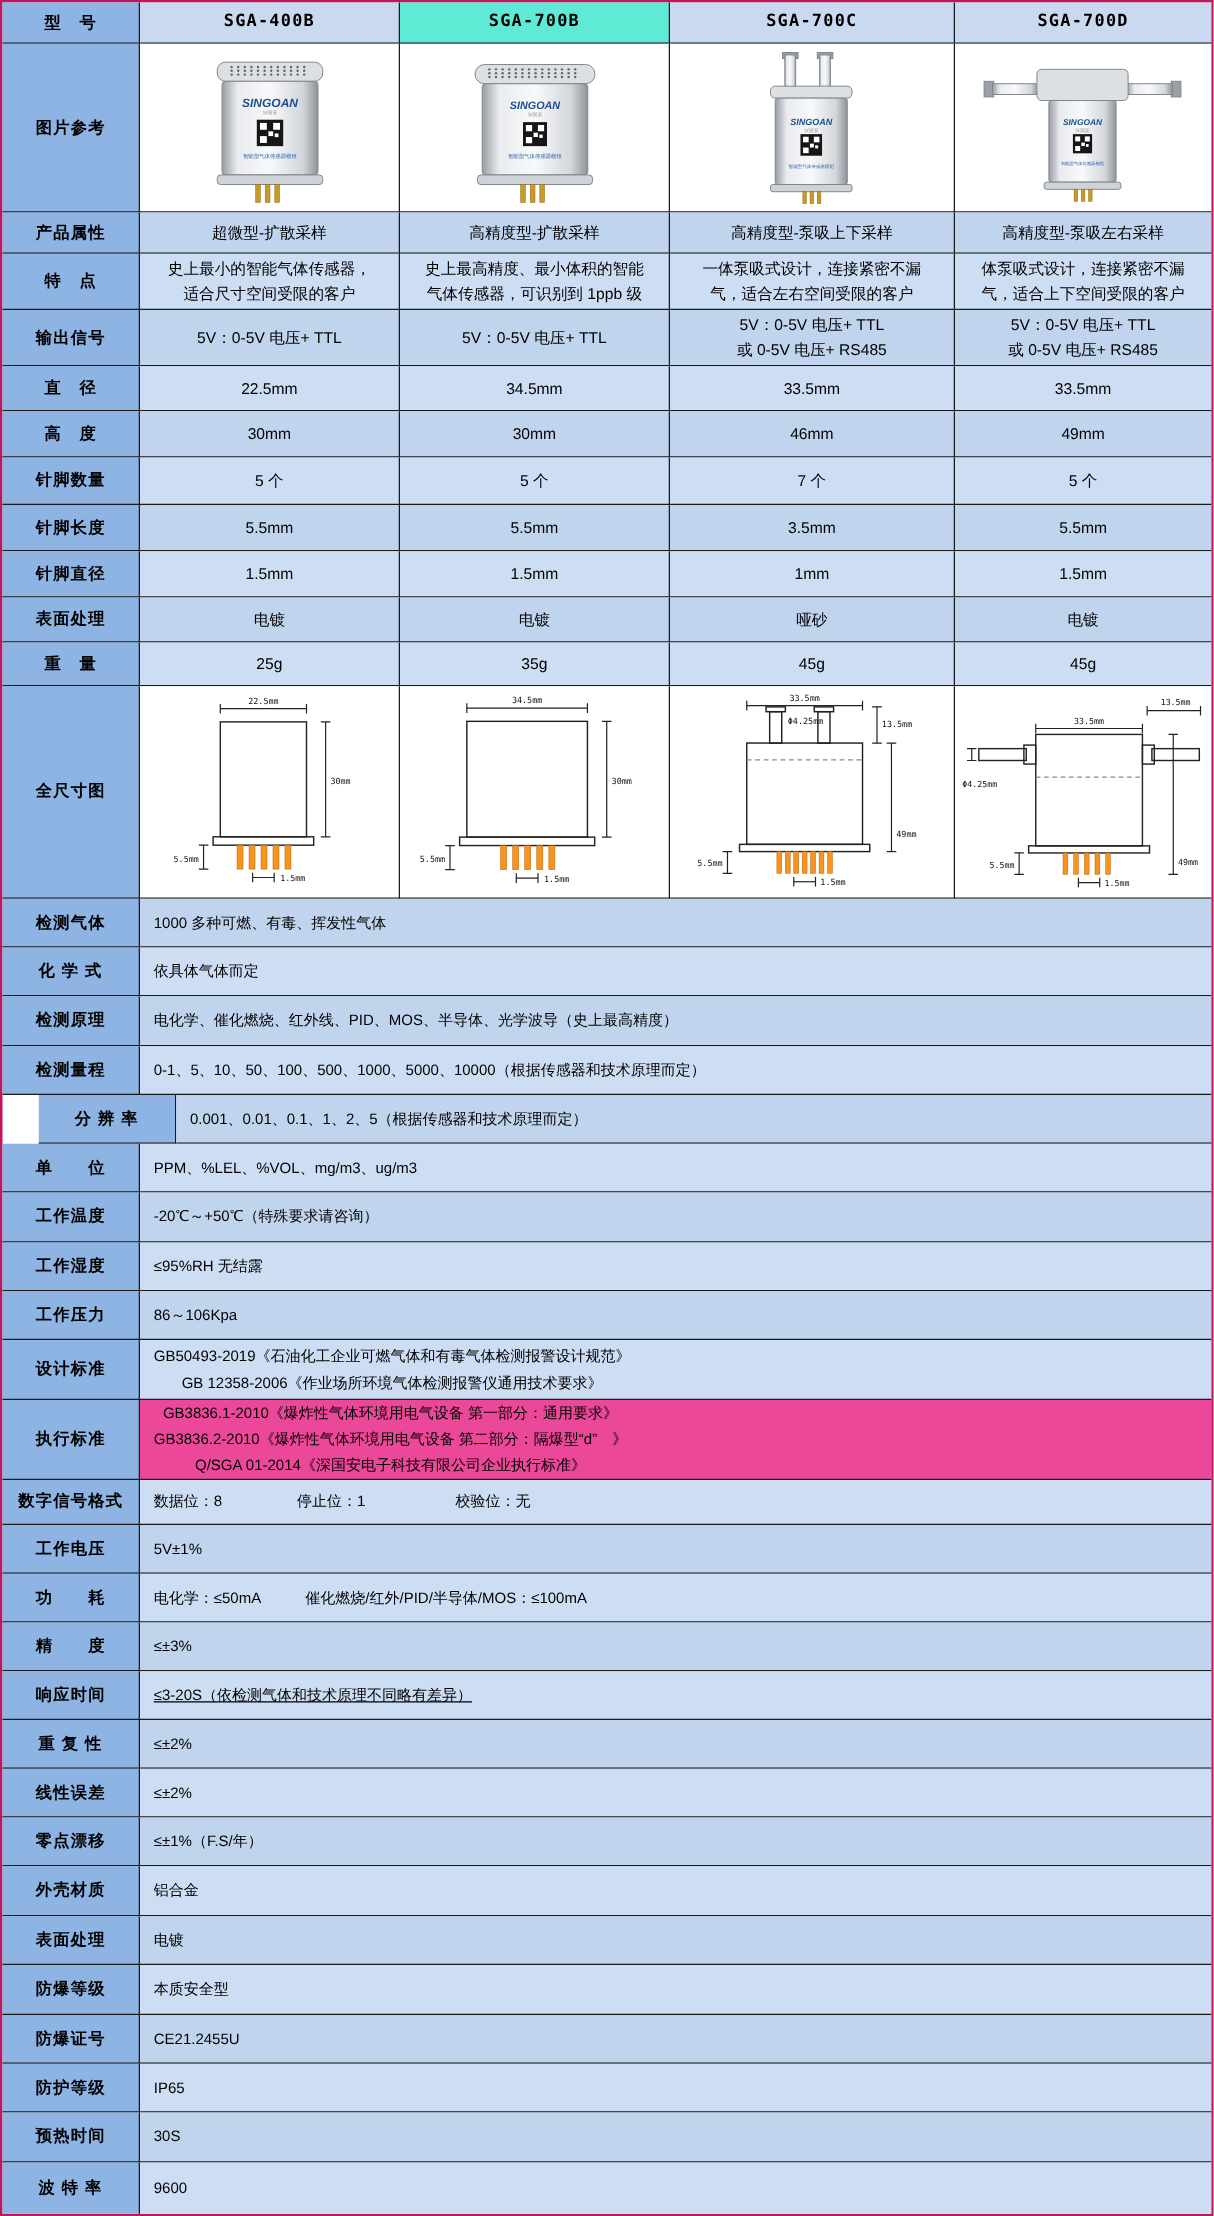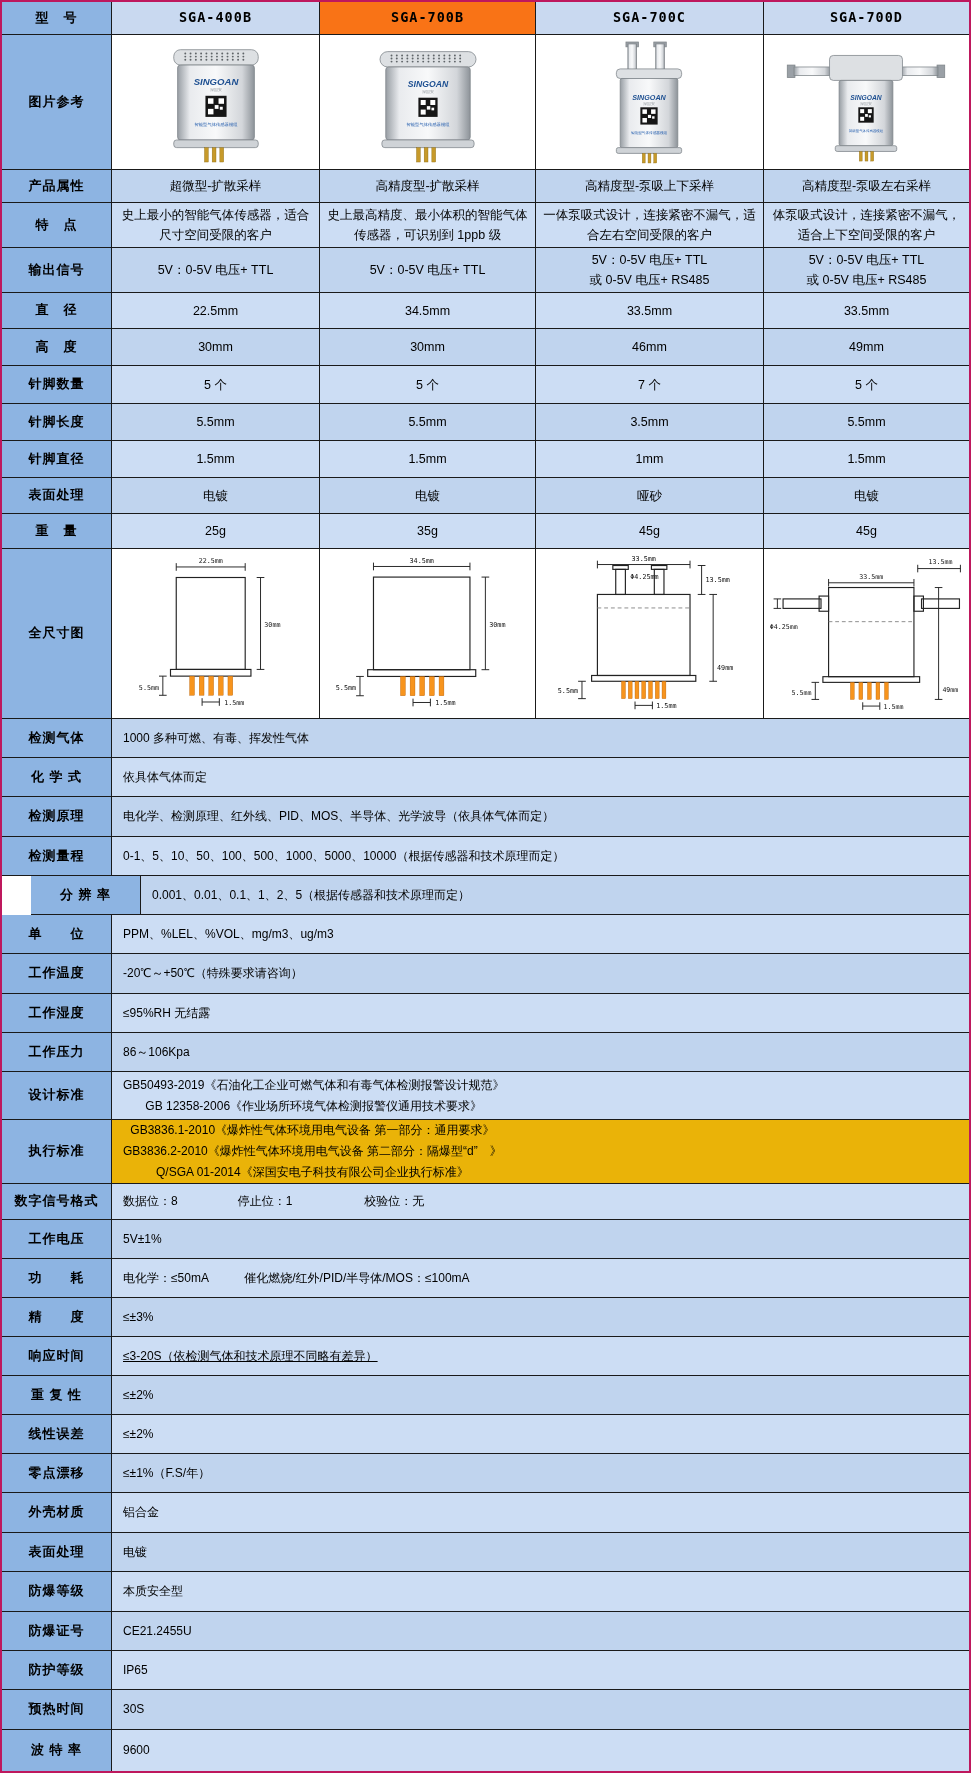--- a/index.html
+++ b/index.html
@@ -8,21 +8,21 @@
   #spec-table{width:971px;border:2px solid #be185d}
   .row{display:grid;grid-template-columns:110px 209fr 217fr 229fr 206fr}
   .row.full{grid-template-columns:110px 1fr}
   .cell{border-right:1px solid #1a1a1a;border-bottom:1px solid #1a1a1a;
         display:flex;align-items:center;justify-content:center;
         text-align:center;overflow:hidden;min-width:0}
   .row .cell:last-child{border-right:none}
   .row:last-child .cell{border-bottom:none}
   .label{background:#8db4e2;font-weight:bold;font-size:13px;letter-spacing:1px;
          white-space:pre-line;line-height:1.3;padding:1px}
-  .value{font-size:12.5px;white-space:pre-line;line-height:1.6;padding:2px 6px}
+  .value{font-size:12.5px;white-space:pre-line;line-height:1.6;padding:2px 18px}
   .model{font-family:"DejaVu Sans Mono",monospace;font-weight:bold;font-size:13.5px;letter-spacing:1px}
   .white{background:#fff;padding:2px}
   .fullvalue{justify-content:flex-start;text-align:center;padding:3px 4px 3px 11px;
              font-size:12px;white-space:pre-line;line-height:1.75}
   svg{display:block}
   .dl{stroke:#222;stroke-width:1}
   .dr{fill:none;stroke:#222;stroke-width:1.2}
   .dd{fill:none;stroke:#8a8a8a;stroke-width:1;stroke-dasharray:4 3}
   .dt{font-family:"DejaVu Sans Mono",monospace;font-size:7px;fill:#111}
   .pin{fill:#f7941d;stroke:#b65c00;stroke-width:.4}
@@ -30,21 +30,21 @@
   .metal{stroke:#7e8489;stroke-width:.8}
   .brandtxt{font-family:"Liberation Sans",sans-serif;font-weight:bold;font-style:italic}
 </style>
 </head>
 <body>
 
 <div id="spec-table">
     <div class="row" style="height: 33px;">
       <div class="cell label">型　号</div>
       <div class="cell value model" style="background: rgb(201, 217, 240);">SGA-400B</div>
-      <div class="cell value model" style="background: #f97316;">SGA-700B</div>
+      <div class="cell value model" style="background: #5eead4;">SGA-700B</div>
       <div class="cell value model" style="background: rgb(201, 217, 240);">SGA-700C</div>
       <div class="cell value model" style="background: rgb(201, 217, 240);">SGA-700D</div>
     </div>
     <div class="row" style="height: 135px;">
       <div class="cell label">图片参考</div>
       <div class="cell white">
         <svg viewBox="0 0 200 130" width="192" height="125">
           <defs>
             <linearGradient id="mg0" x1="0" y1="0" x2="1" y2="0">
     <stop offset="0" stop-color="#989ea4"></stop>
@@ -453,21 +453,21 @@
     <div class="row full" style="height: 39px;">
       <div class="cell label">检测气体</div>
       <div class="cell fullvalue" style="background: rgb(192, 212, 238);">1000 多种可燃、有毒、挥发性气体</div>
     </div>
     <div class="row full" style="height: 39px;">
       <div class="cell label">化 学 式</div>
       <div class="cell fullvalue" style="background: rgb(204, 221, 244);">依具体气体而定</div>
     </div>
     <div class="row full" style="height: 40px;">
       <div class="cell label">检测原理</div>
-      <div class="cell fullvalue" style="background: rgb(192, 212, 238);">电化学、检测原理、红外线、PID、MOS、半导体、光学波导（依具体气体而定）</div>
+      <div class="cell fullvalue" style="background: rgb(192, 212, 238);">电化学、催化燃烧、红外线、PID、MOS、半导体、光学波导（史上最高精度）</div>
     </div>
     <div class="row full" style="height: 39px;">
       <div class="cell label">检测量程</div>
       <div class="cell fullvalue" style="background: rgb(204, 221, 244);">0-1、5、10、50、100、500、1000、5000、10000（根据传感器和技术原理而定）</div>
     </div>
     <div class="row full" style="height: 39px; padding-left: 29px;">
       <div class="cell label">分 辨 率</div>
       <div class="cell fullvalue" style="background: rgb(192, 212, 238);">0.001、0.01、0.1、1、2、5（根据传感器和技术原理而定）</div>
     </div>
     <div class="row full" style="height: 39px;">
@@ -486,21 +486,21 @@
       <div class="cell label">工作压力</div>
       <div class="cell fullvalue" style="background: rgb(192, 212, 238);">86～106Kpa</div>
     </div>
     <div class="row full" style="height: 48px;">
       <div class="cell label">设计标准</div>
       <div class="cell fullvalue" style="background: rgb(204, 221, 244);">GB50493-2019《石油化工企业可燃气体和有毒气体检测报警设计规范》
 GB 12358-2006《作业场所环境气体检测报警仪通用技术要求》</div>
     </div>
     <div class="row full" style="height: 64px;">
       <div class="cell label">执行标准</div>
-      <div class="cell fullvalue" style="background: #eab308;">GB3836.1-2010《爆炸性气体环境用电气设备 第一部分：通用要求》
+      <div class="cell fullvalue" style="background: #ec4899;">GB3836.1-2010《爆炸性气体环境用电气设备 第一部分：通用要求》
 GB3836.2-2010《爆炸性气体环境用电气设备 第二部分：隔爆型“d”　》
 Q/SGA 01-2014《深国安电子科技有限公司企业执行标准》</div>
     </div>
     <div class="row full" style="height: 36px;">
       <div class="cell label">数字信号格式</div>
       <div class="cell fullvalue" style="background: rgb(204, 221, 244);">数据位：8　　　　　停止位：1　　　　　　校验位：无</div>
     </div>
     <div class="row full" style="height: 39px;">
       <div class="cell label">工作电压</div>
       <div class="cell fullvalue" style="background: rgb(192, 212, 238);">5V±1%</div>

